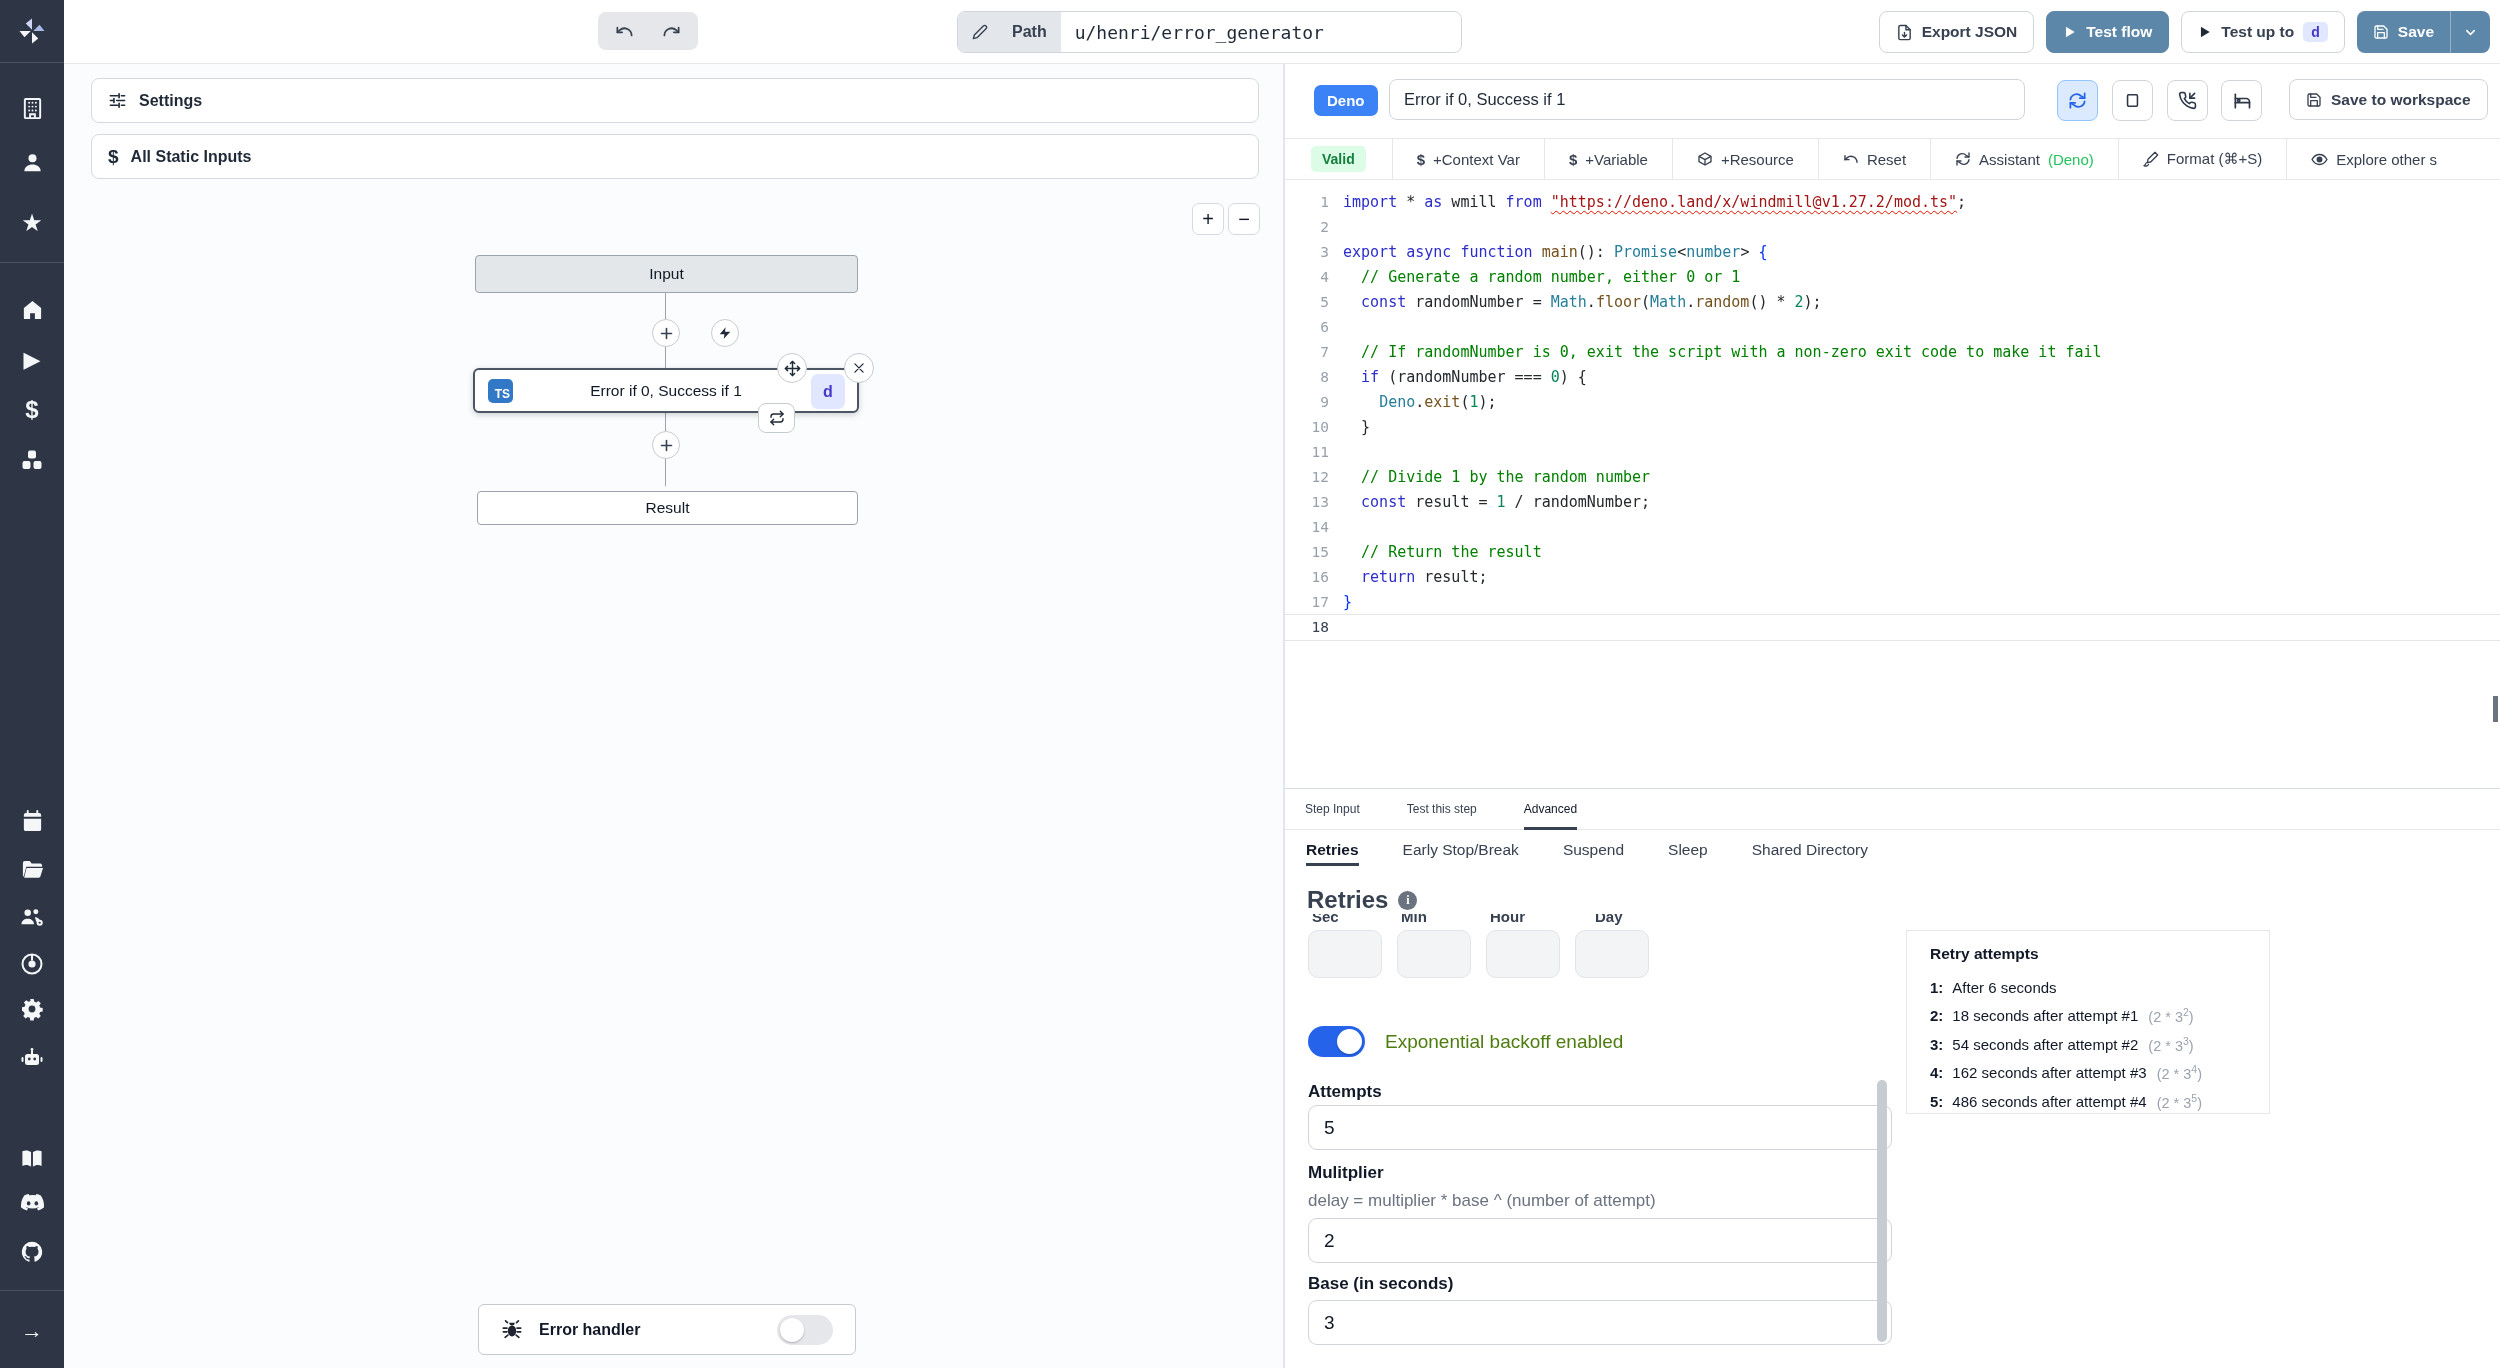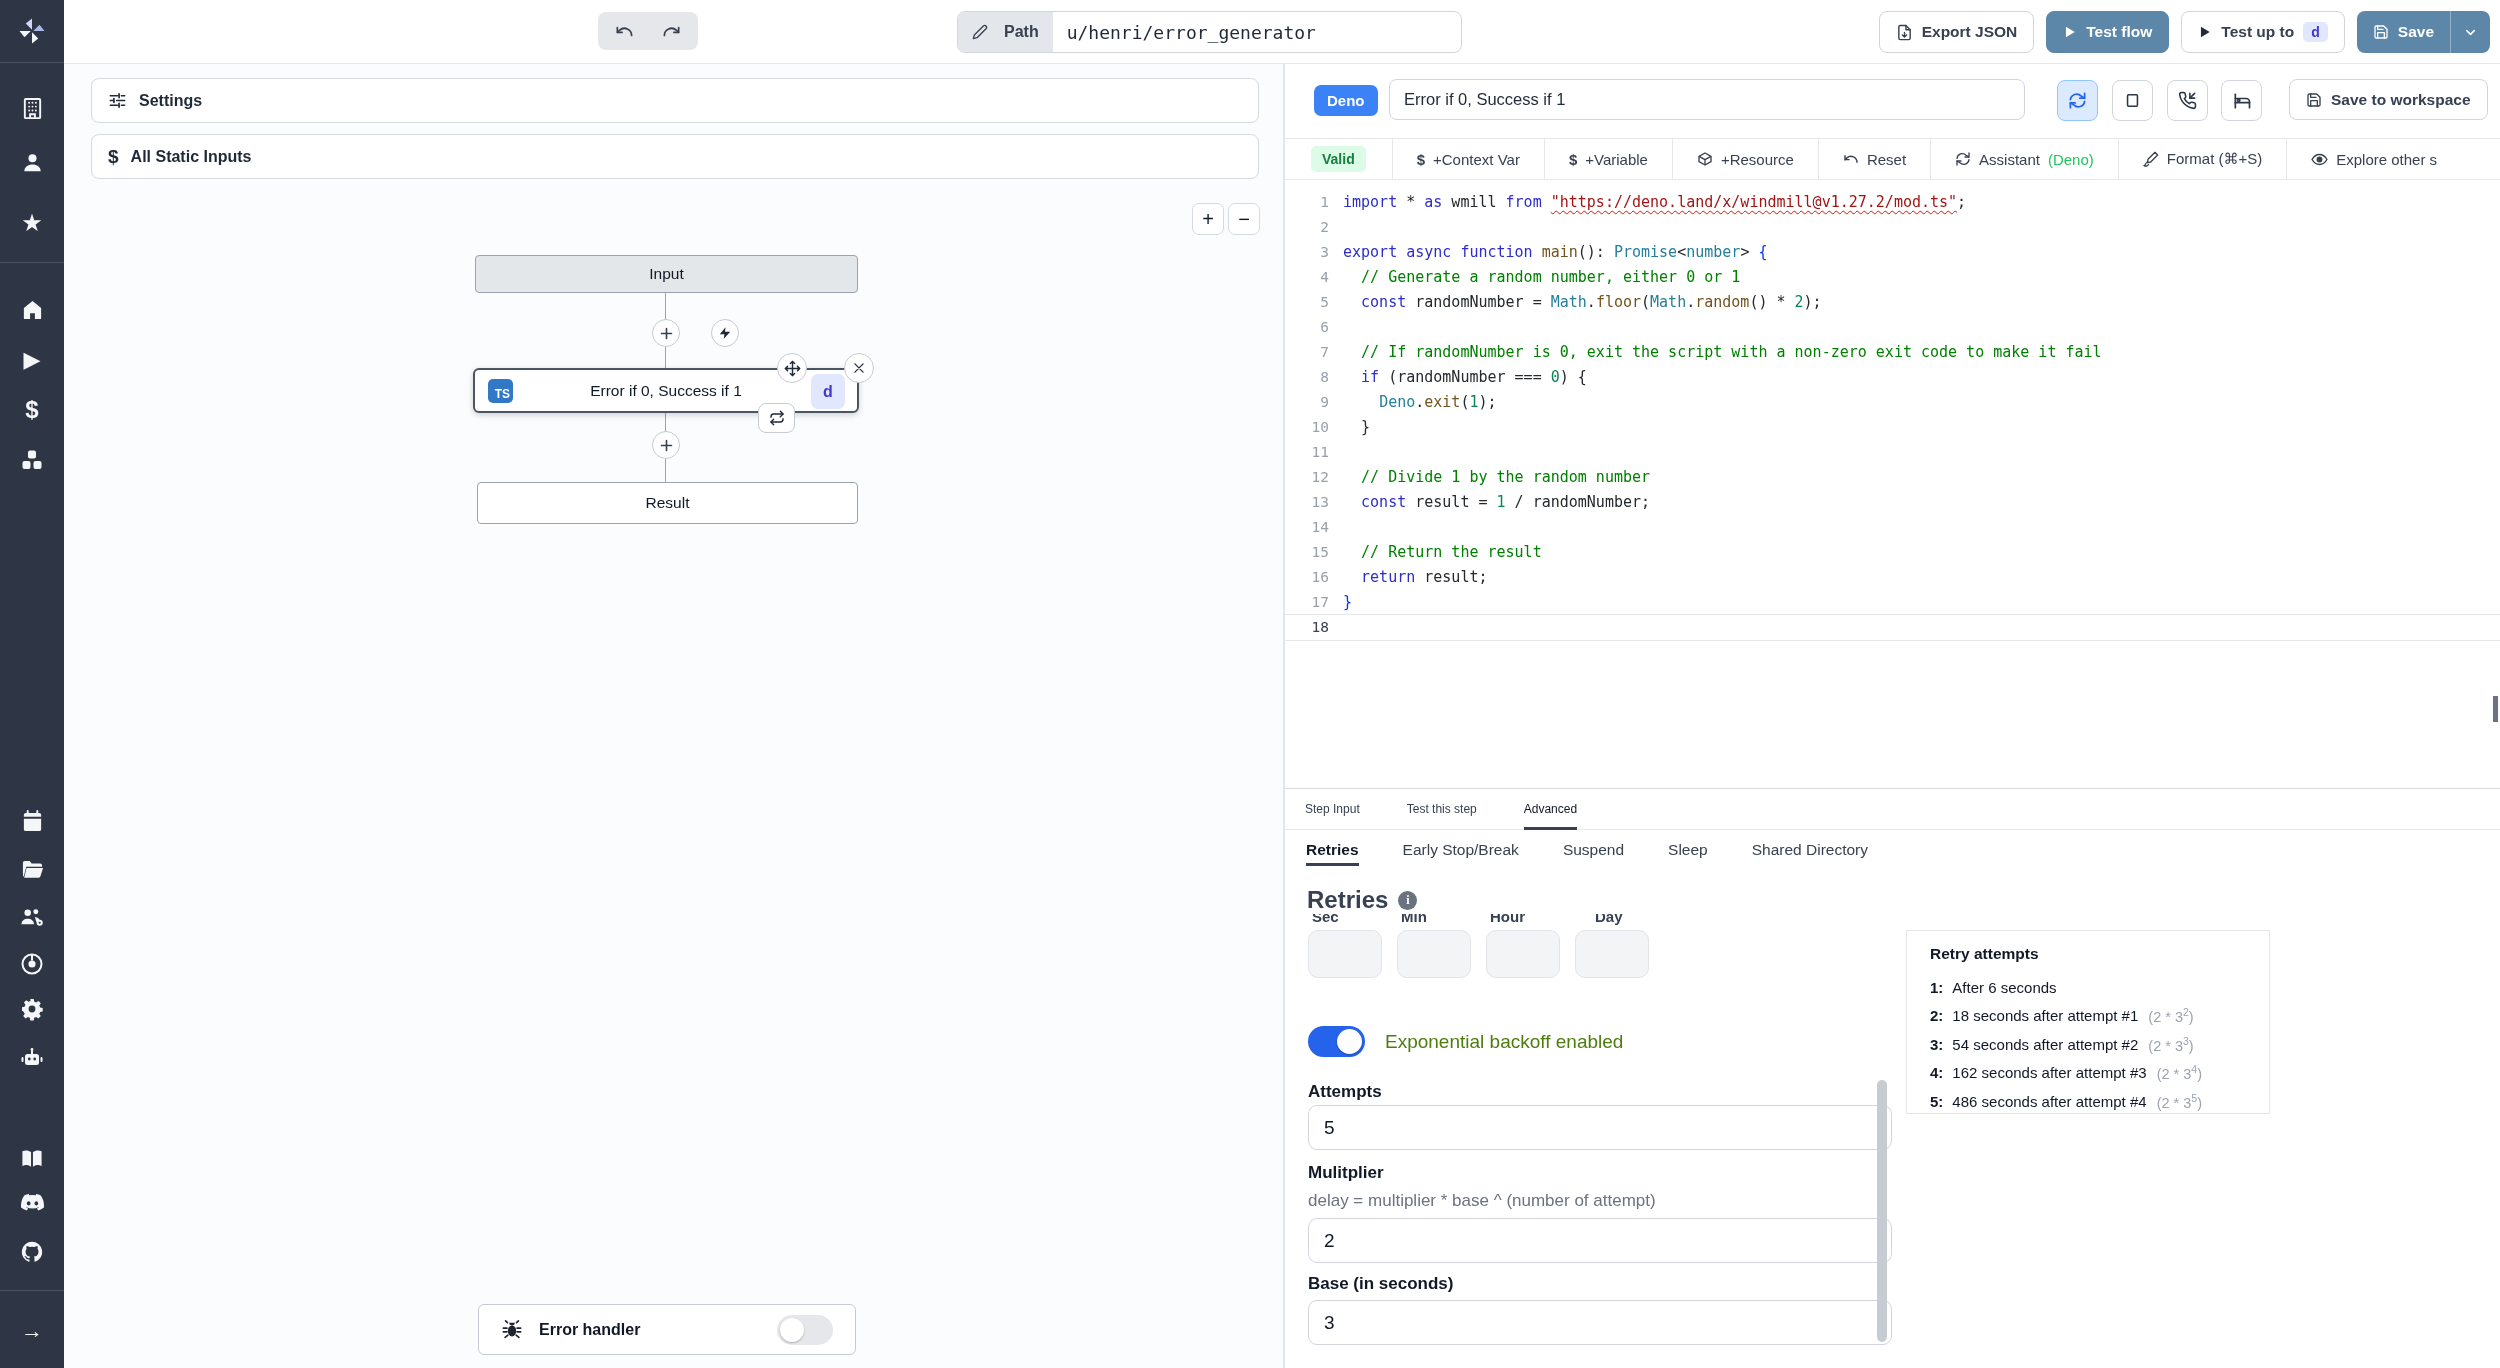--- a/index.html
+++ b/index.html
@@ -18,21 +18,21 @@
     border-bottom:1px solid #e5e7eb; z-index:20; }
   .flow-summary { position:absolute; left:27px; top:12px; width:482px; height:38px;
     border:1px solid #d1d5db; border-radius:8px; padding:0 14px; font-size:16px; color:#374151; background:#fff; }
   .flow-summary::placeholder { color:#9aa3af; }
   .undo-redo { position:absolute; left:534px; top:12px; width:100px; height:38px; background:#e5e7eb;
     border-radius:8px; display:flex; align-items:center; justify-content:space-evenly; }
   .ur-btn { width:40px; height:30px; display:flex; align-items:center; justify-content:center;
     color:#374151; border-radius:6px; cursor:pointer; }
   .path-wrap { position:absolute; left:893px; top:11px; width:505px; height:42px; border:1px solid #d1d5db;
     border-radius:8px; display:flex; align-items:stretch; overflow:hidden; background:#fff; }
-  .path-label { background:#e3e6ea; display:flex; align-items:center; gap:16px; padding:4px 14px;
+  .path-label { background:#e3e6ea; display:flex; align-items:center; gap:24px; padding:4px 14px;
     font-size:16px; font-weight:700; color:#374151; }
   .path-value { display:flex; align-items:center; padding:0 14px; font-size:18px; color:#1f2937; }
   .tb-right { position:absolute; right:10px; top:11px; height:42px; display:flex; gap:12px; align-items:stretch; }
   .btn { display:flex; align-items:center; gap:9px; padding:0 16px; border-radius:8px; font-size:15.5px;
     font-weight:700; cursor:pointer; white-space:nowrap; }
   .btn.ghost { background:#fff; border:1px solid #d1d5db; color:#374151; }
   .btn.prim { background:#5d87a8; color:#fff; border:1px solid #5d87a8; }
   .save-group { display:flex; align-items:stretch; background:#5d87a8; border-radius:8px; overflow:hidden; }
   .save-main { display:flex; align-items:center; gap:9px; padding:0 16px; color:#fff; font-size:15.5px; font-weight:700; cursor:pointer; }
   .save-caret { display:flex; align-items:center; padding:0 12px; border-left:1px solid rgba(255,255,255,.35); color:#fff; cursor:pointer; }
@@ -386,21 +386,21 @@
         <path d="M21 13v1a4 4 0 0 1-4 4H3"></path>
       </svg>
   </div>
 
   <div class="orb" style="left:588px; top:367px; width:28px; height:28px">
     <svg width="15" height="15" viewBox="0 0 24 24" fill="none" stroke="#374151" stroke-width="2.6" stroke-linecap="round">
         <path d="M12 4v16M4 12h16"></path>
       </svg>
   </div>
 
-  <div class="node" style="left:413px; top:418px; width:381px; height:42px">
+  <div class="node" style="left:413px; top:427px; width:381px; height:34px">
     <span>Result</span>
   </div>
 
   <div class="ehandler">
     <span>
       <svg width="22" height="22" viewBox="0 0 24 24" fill="#1f2430">
           <ellipse cx="12" cy="13" rx="4.6" ry="6"></ellipse>
           <path d="M12 7a3 3 0 0 1-3-3h6a3 3 0 0 1-3 3z"></path>
           <path d="M7 4 5 2M17 4l2-2M6.5 10H2.5M6.5 14H2.5M17.5 10h4M17.5 14h4M7.5 17.5 4.5 20M16.5 17.5l3 2.5" stroke="#1f2430" stroke-width="1.8" stroke-linecap="round" fill="none"></path>
         </svg>

